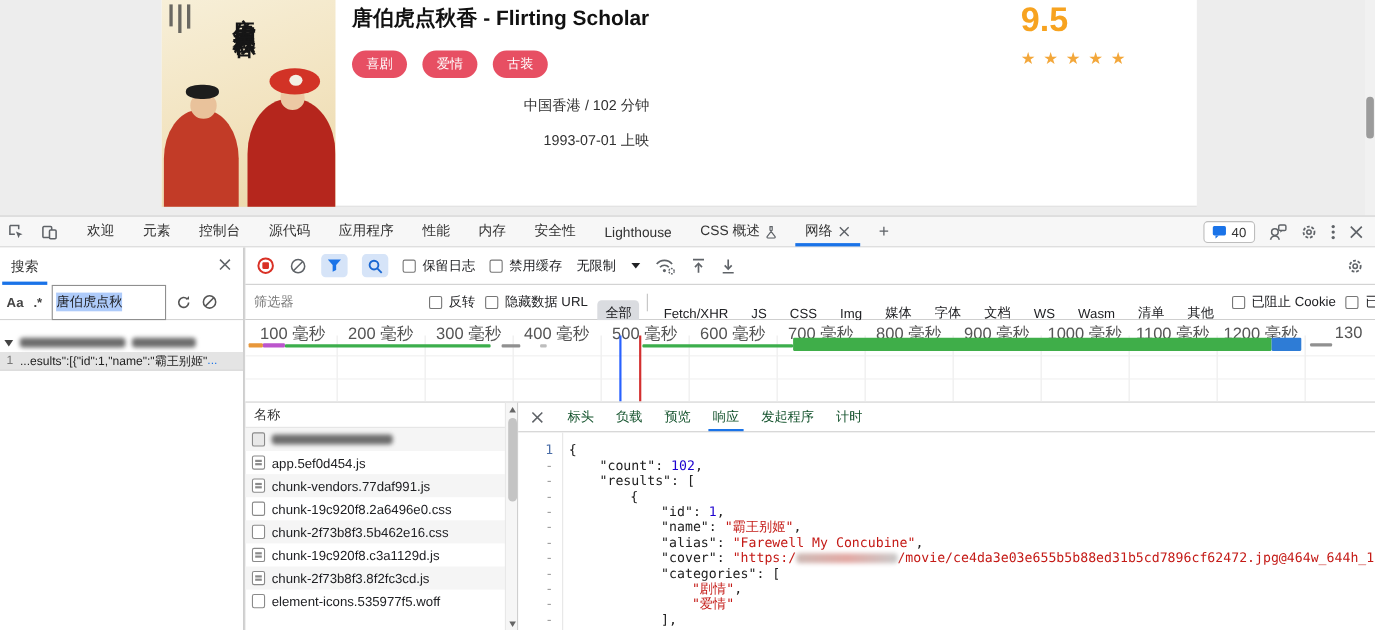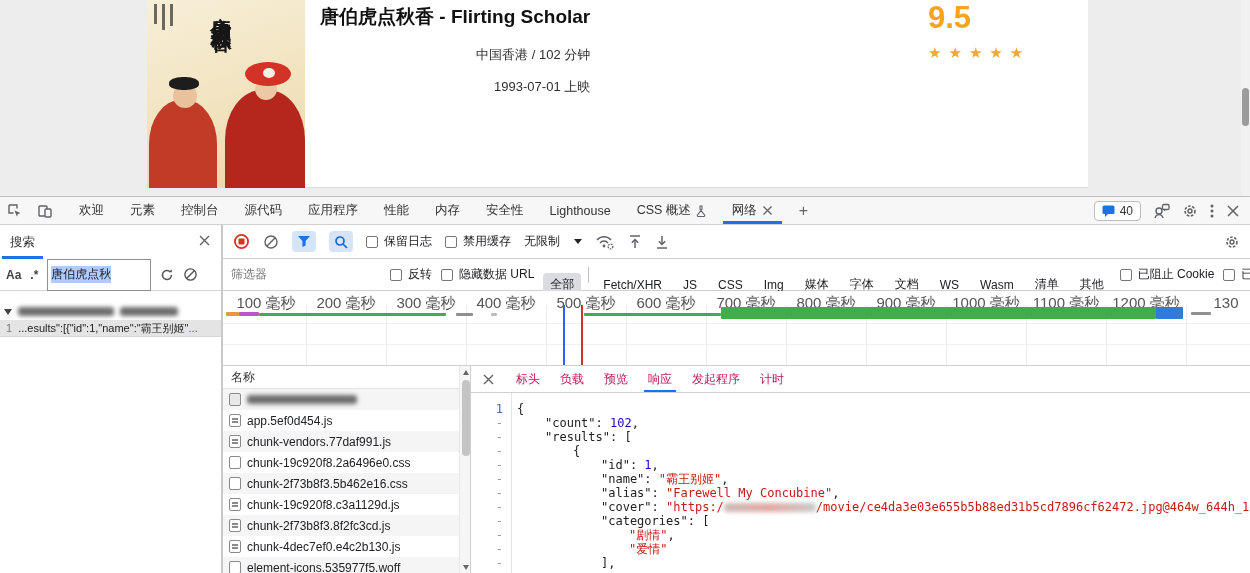--- a/index.html
+++ b/index.html
@@ -111,21 +111,21 @@
                     box-shadow:0 3px 0 #8a8a8a; }
   .fico.doc { background:#e8e8e8; }
   .nc-scroll { position:absolute; right:0; top:0; width:11px; bottom:0; background:#f6f6f6; border-left:1px solid #e8e8e8; }
   .nc-arrow { position:absolute; left:0; width:11px; height:12px; display:flex; align-items:center; justify-content:center; }
   .tri-up-s { width:0; height:0; border-left:3.5px solid transparent; border-right:3.5px solid transparent; border-bottom:5px solid #666; }
   .tri-dn-s { width:0; height:0; border-left:3.5px solid transparent; border-right:3.5px solid transparent; border-top:5px solid #666; }
   .nc-thumb { position:absolute; left:1.5px; top:14px; width:8px; height:76px; background:#c4c4c4; border-radius:4px; }
 
   .detail-pane { flex:1; position:relative; overflow:hidden; }
   .detail-tabs { height:27px; display:flex; align-items:center; border-bottom:1px solid #cfcfcf;
-                 font-size:12px; color:#be185d; }
+                 font-size:12px; color:#14532d; }
   .detail-close { padding:0 11px; display:flex; align-items:center; }
   .d-tab { padding:0 10px; height:100%; display:flex; align-items:center; position:relative; white-space:nowrap; }
   .d-tab.active { font-weight:normal; }
   .d-tab.active::after { content:""; position:absolute; left:6px; right:6px; bottom:0; height:2px; background:#1a73e8; }
 
   .resp-body { position:absolute; left:0; right:0; top:27px; bottom:0; overflow:hidden;
                font-family:"DejaVu Sans Mono","Liberation Mono",monospace; font-size:12px; }
   .resp-gutter-line { position:absolute; left:40px; top:0; bottom:0; width:1px; background:#e6e6e6; }
   .code-row { display:flex; height:14px; line-height:14px; white-space:pre; }
   .code-row .gut { width:40px; flex:none; text-align:right; padding-right:8px; color:#9a9a9a; }
@@ -150,20 +150,25 @@
       <div class="fig fig-left-head"></div>
       <div class="fig fig-left-hat"></div>
       <div class="fig fig-right-body"></div>
       <div class="fig fig-right-head"></div>
       <div class="fig fig-right-hdds"></div>
       <div class="fig fig-right-dot"></div>
       <div class="poster-vtitle">唐伯虎点秋香</div>
     </div>
     <div class="movie-info">
       <div class="movie-title">唐伯虎点秋香 - Flirting Scholar</div>
+      <div class="tag-row" id="tagRow">
+          <span class="tag-pill">喜剧</span>
+          <span class="tag-pill">爱情</span>
+          <span class="tag-pill">古装</span>
+        </div>
       <div class="movie-meta">中国香港 / 102 分钟</div>
       <div class="movie-release">1993-07-01 上映</div>
     </div>
     <div class="rating-box">
       <div class="rating-num">9.5</div>
       <div class="rating-stars">★★★★★</div>
     </div>
   </div>
   <div class="pg-scroll">
     <div class="pg-thumb"></div>
@@ -490,24 +495,20 @@
             </div>
             <div class="req-row">
               <span class="fico js"></span>
               <span>chunk-19c920f8.c3a1129d.js</span>
             </div>
             <div class="req-row">
               <span class="fico js"></span>
               <span>chunk-2f73b8f3.8f2fc3cd.js</span>
             </div>
             <div class="req-row">
-              <span class="fico js"></span>
-              <span>chunk-4dec7ef0.e4c2b130.js</span>
-            </div>
-            <div class="req-row">
               <span class="fico font"></span>
               <span>element-icons.535977f5.woff</span>
             </div>
           </div>
         <div class="nc-scroll">
           <div class="nc-arrow" style="top:0">
               <span class="tri-up-s"></span>
             </div>
           <div class="nc-thumb"></div>
           <div class="nc-arrow" style="bottom:0">

